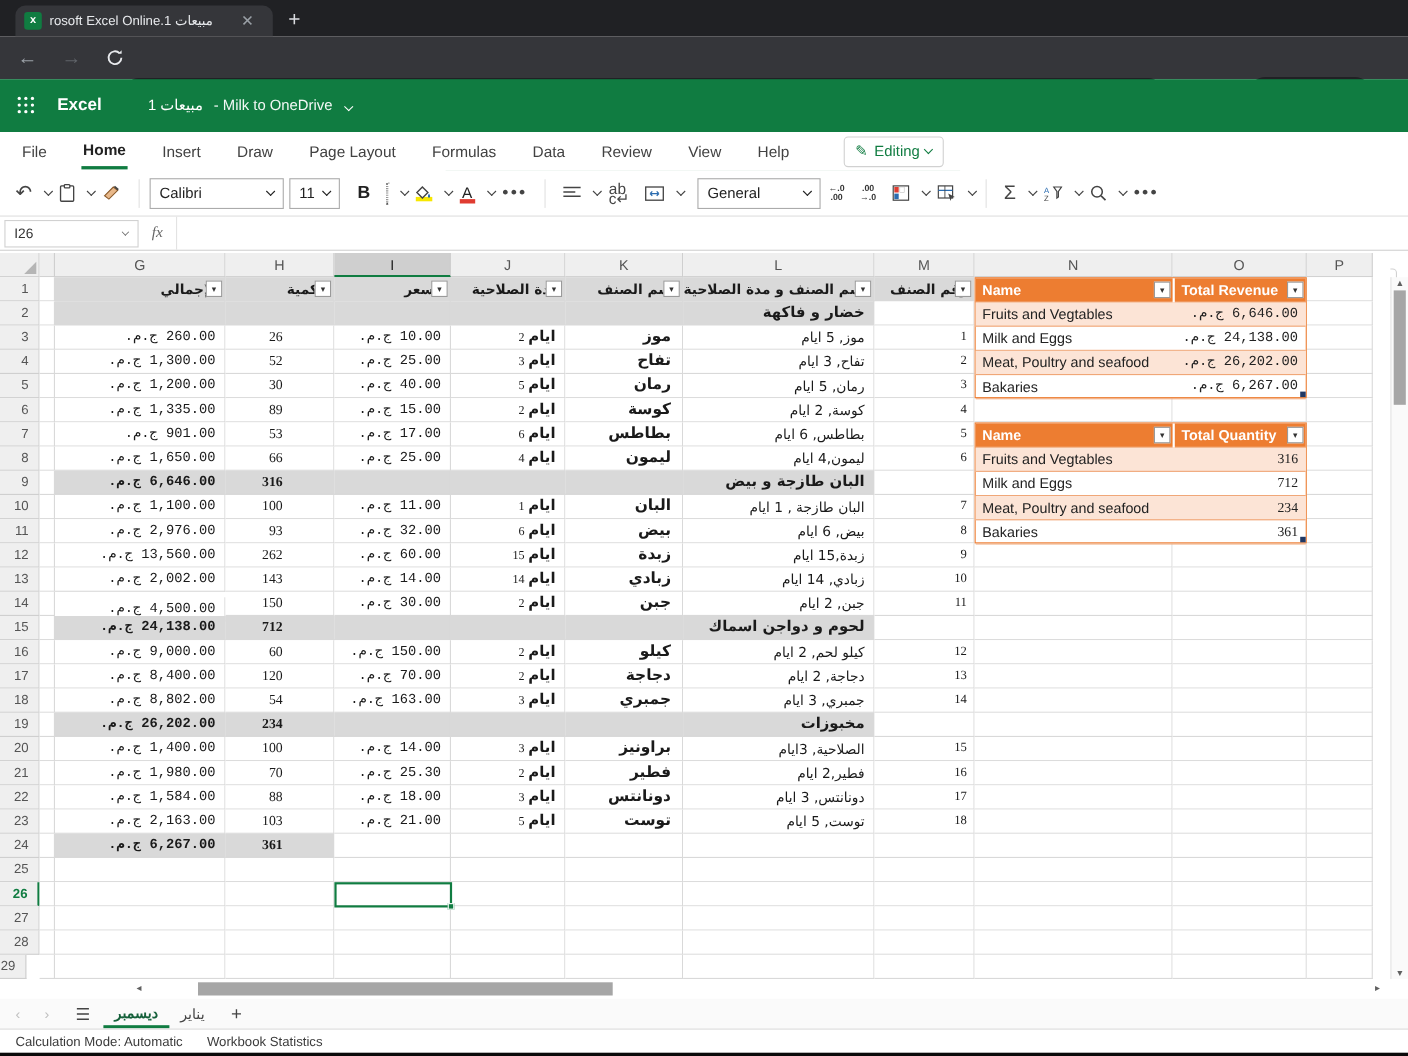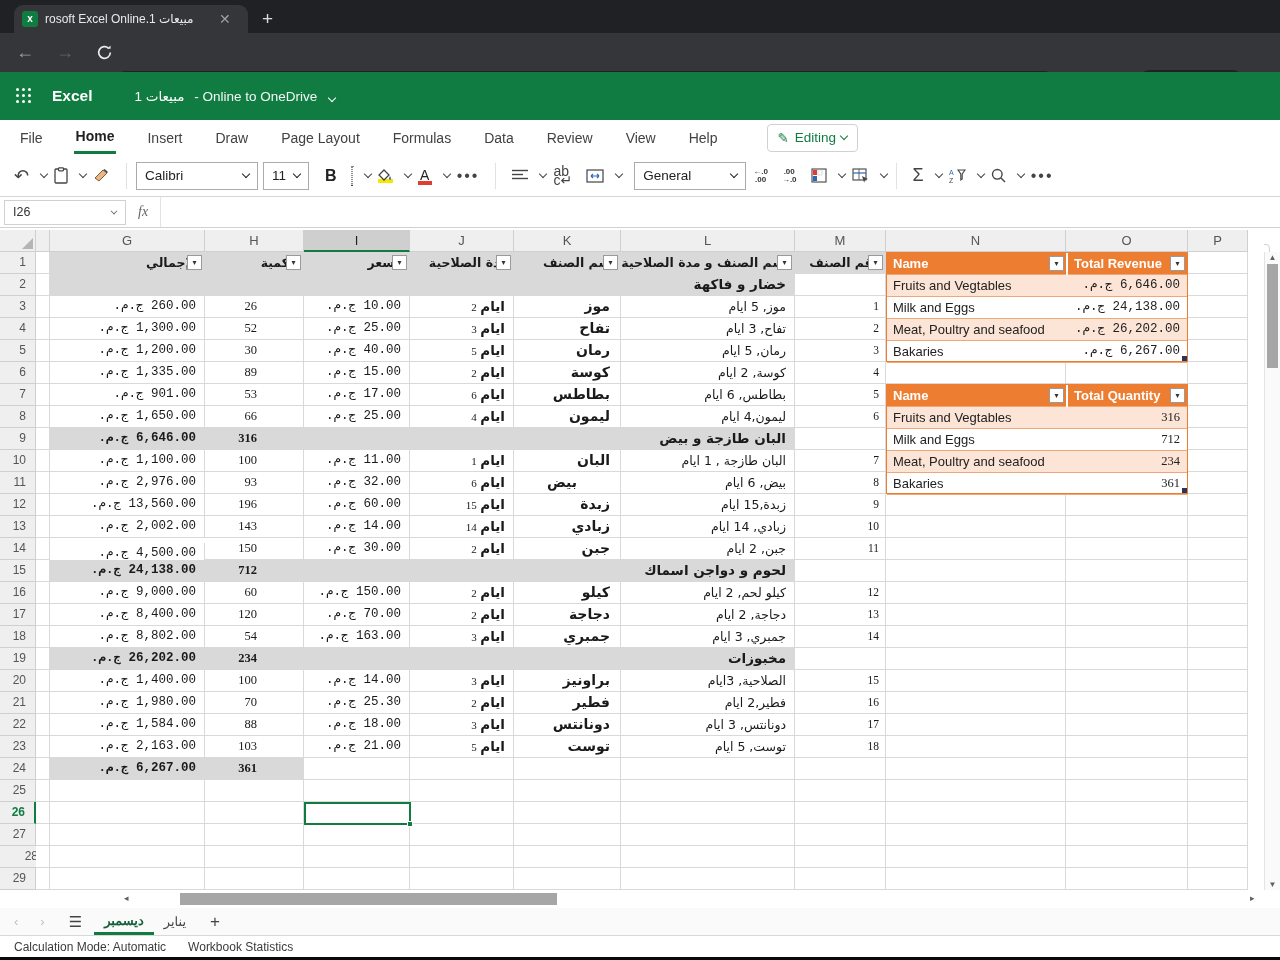--- a/index.html
+++ b/index.html
@@ -184,21 +184,21 @@
     <i style="left:0;top:6px"></i>
       <i style="left:6px;top:6px"></i>
       <i style="left:12px;top:6px"></i>
     <i style="left:0;top:12px"></i>
       <i style="left:6px;top:12px"></i>
       <i style="left:12px;top:12px"></i>
   </span>
   <span id="appname">Excel</span>
   <span id="filegrp">
     <span dir="rtl">مبيعات 1</span>
-    <span style="opacity:.95;margin-left:6px;">- Online to OneDrive</span>
+    <span style="opacity:.95;margin-left:6px;">- Milk to OneDrive</span>
     <span class="chev" style="margin-left:8px;"></span>
   </span>
   <div class="abs flex" id="searchbox">
     <span style="margin-left:18px;margin-right:12px;">
       <svg width="14" height="14" viewBox="0 0 14 14">
           <circle cx="6" cy="6" r="4.4" fill="none" stroke="#2B5B40" stroke-width="1.4"></circle>
           <line x1="9.4" y1="9.4" x2="13" y2="13" stroke="#2B5B40" stroke-width="1.4"></line>
         </svg>
     </span>
     <span>Search (Alt + Q)</span>
@@ -513,30 +513,30 @@
     <div class="cell mnum" style="left: 795px; top: 220px; width: 91px; height: 22px; position: absolute;">7</div>
     <div class="cell" style="left: 886px; top: 220px; width: 180px; height: 22px; position: absolute;"></div>
     <div class="cell" style="left: 1066px; top: 220px; width: 122px; height: 22px; position: absolute;"></div>
     <div class="cell" style="left: 1188px; top: 220px; width: 60px; height: 22px; position: absolute;"></div>
     <div class="rowhdr" style="left: 0px; top: 242px; width: 36px; height: 22px; position: absolute;">11</div>
     <div class="cell" style="left: 36px; top: 242px; width: 14px; height: 22px; position: absolute;"></div>
     <div class="cell cur" style="left: 50px; top: 242px; width: 155px; height: 22px; position: absolute;">2,976.00 ج.م.</div>
     <div class="cell qty" style="left: 205px; top: 242px; width: 99px; height: 22px; position: absolute;">93</div>
     <div class="cell cur" style="left: 304px; top: 242px; width: 106px; height: 22px; position: absolute;">32.00 ج.م.</div>
     <div class="cell days" style="left: 410px; top: 242px; width: 104px; height: 22px; position: absolute;"><span>6</span> <b>ايام</b></div>
-    <div class="cell itemk" style="left: 514px; top: 242px; width: 107px; height: 22px; position: absolute; text-align: center;">بيض</div>
+    <div class="cell itemk" style="left: 514px; top: 242px; width: 107px; height: 22px; position: absolute;">بيض</div>
     <div class="cell lcell" style="left: 621px; top: 242px; width: 174px; height: 22px; position: absolute;">بيض, 6 ايام</div>
     <div class="cell mnum" style="left: 795px; top: 242px; width: 91px; height: 22px; position: absolute;">8</div>
     <div class="cell" style="left: 886px; top: 242px; width: 180px; height: 22px; position: absolute;"></div>
     <div class="cell" style="left: 1066px; top: 242px; width: 122px; height: 22px; position: absolute;"></div>
     <div class="cell" style="left: 1188px; top: 242px; width: 60px; height: 22px; position: absolute;"></div>
     <div class="rowhdr" style="left: 0px; top: 264px; width: 36px; height: 22px; position: absolute;">12</div>
     <div class="cell" style="left: 36px; top: 264px; width: 14px; height: 22px; position: absolute;"></div>
     <div class="cell cur" style="left: 50px; top: 264px; width: 155px; height: 22px; position: absolute;">13,560.00 ج.م.</div>
-    <div class="cell qty" style="left: 205px; top: 264px; width: 99px; height: 22px; position: absolute;">196</div>
+    <div class="cell qty" style="left: 205px; top: 264px; width: 99px; height: 22px; position: absolute;">262</div>
     <div class="cell cur" style="left: 304px; top: 264px; width: 106px; height: 22px; position: absolute;">60.00 ج.م.</div>
     <div class="cell days" style="left: 410px; top: 264px; width: 104px; height: 22px; position: absolute;"><span>15</span> <b>ايام</b></div>
     <div class="cell itemk" style="left: 514px; top: 264px; width: 107px; height: 22px; position: absolute;">زبدة</div>
     <div class="cell lcell" style="left: 621px; top: 264px; width: 174px; height: 22px; position: absolute;">زبدة,15 ايام</div>
     <div class="cell mnum" style="left: 795px; top: 264px; width: 91px; height: 22px; position: absolute;">9</div>
     <div class="cell" style="left: 886px; top: 264px; width: 180px; height: 22px; position: absolute;"></div>
     <div class="cell" style="left: 1066px; top: 264px; width: 122px; height: 22px; position: absolute;"></div>
     <div class="cell" style="left: 1188px; top: 264px; width: 60px; height: 22px; position: absolute;"></div>
     <div class="rowhdr" style="left: 0px; top: 286px; width: 36px; height: 22px; position: absolute;">13</div>
     <div class="cell" style="left: 36px; top: 286px; width: 14px; height: 22px; position: absolute;"></div>
@@ -711,33 +711,33 @@
     <div class="cell" style="left: 50px; top: 594px; width: 155px; height: 22px; position: absolute;"></div>
     <div class="cell" style="left: 205px; top: 594px; width: 99px; height: 22px; position: absolute;"></div>
     <div class="cell" style="left: 304px; top: 594px; width: 106px; height: 22px; position: absolute;"></div>
     <div class="cell" style="left: 410px; top: 594px; width: 104px; height: 22px; position: absolute;"></div>
     <div class="cell" style="left: 514px; top: 594px; width: 107px; height: 22px; position: absolute;"></div>
     <div class="cell" style="left: 621px; top: 594px; width: 174px; height: 22px; position: absolute;"></div>
     <div class="cell" style="left: 795px; top: 594px; width: 91px; height: 22px; position: absolute;"></div>
     <div class="cell" style="left: 886px; top: 594px; width: 180px; height: 22px; position: absolute;"></div>
     <div class="cell" style="left: 1066px; top: 594px; width: 122px; height: 22px; position: absolute;"></div>
     <div class="cell" style="left: 1188px; top: 594px; width: 60px; height: 22px; position: absolute;"></div>
-    <div class="rowhdr" style="left: 0px; top: 616px; width: 48px; height: 22px; position: absolute;">28</div>
+    <div class="rowhdr" style="left: 0px; top: 616px; width: 36px; height: 22px; position: absolute;">28</div>
     <div class="cell" style="left: 36px; top: 616px; width: 14px; height: 22px; position: absolute;"></div>
     <div class="cell" style="left: 50px; top: 616px; width: 155px; height: 22px; position: absolute;"></div>
     <div class="cell" style="left: 205px; top: 616px; width: 99px; height: 22px; position: absolute;"></div>
     <div class="cell" style="left: 304px; top: 616px; width: 106px; height: 22px; position: absolute;"></div>
     <div class="cell" style="left: 410px; top: 616px; width: 104px; height: 22px; position: absolute;"></div>
     <div class="cell" style="left: 514px; top: 616px; width: 107px; height: 22px; position: absolute;"></div>
     <div class="cell" style="left: 621px; top: 616px; width: 174px; height: 22px; position: absolute;"></div>
     <div class="cell" style="left: 795px; top: 616px; width: 91px; height: 22px; position: absolute;"></div>
     <div class="cell" style="left: 886px; top: 616px; width: 180px; height: 22px; position: absolute;"></div>
     <div class="cell" style="left: 1066px; top: 616px; width: 122px; height: 22px; position: absolute;"></div>
     <div class="cell" style="left: 1188px; top: 616px; width: 60px; height: 22px; position: absolute;"></div>
-    <div class="rowhdr" style="left: 0px; top: 638px; width: 36px; height: 22px; position: absolute;">29</div>
+    <div class="rowhdr" style="left: 0px; top: 638px; width: 24px; height: 22px; position: absolute;">29</div>
     <div class="cell" style="left: 36px; top: 638px; width: 14px; height: 22px; position: absolute;"></div>
     <div class="cell" style="left: 50px; top: 638px; width: 155px; height: 22px; position: absolute;"></div>
     <div class="cell" style="left: 205px; top: 638px; width: 99px; height: 22px; position: absolute;"></div>
     <div class="cell" style="left: 304px; top: 638px; width: 106px; height: 22px; position: absolute;"></div>
     <div class="cell" style="left: 410px; top: 638px; width: 104px; height: 22px; position: absolute;"></div>
     <div class="cell" style="left: 514px; top: 638px; width: 107px; height: 22px; position: absolute;"></div>
     <div class="cell" style="left: 621px; top: 638px; width: 174px; height: 22px; position: absolute;"></div>
     <div class="cell" style="left: 795px; top: 638px; width: 91px; height: 22px; position: absolute;"></div>
     <div class="cell" style="left: 886px; top: 638px; width: 180px; height: 22px; position: absolute;"></div>
     <div class="cell" style="left: 1066px; top: 638px; width: 122px; height: 22px; position: absolute;"></div>

